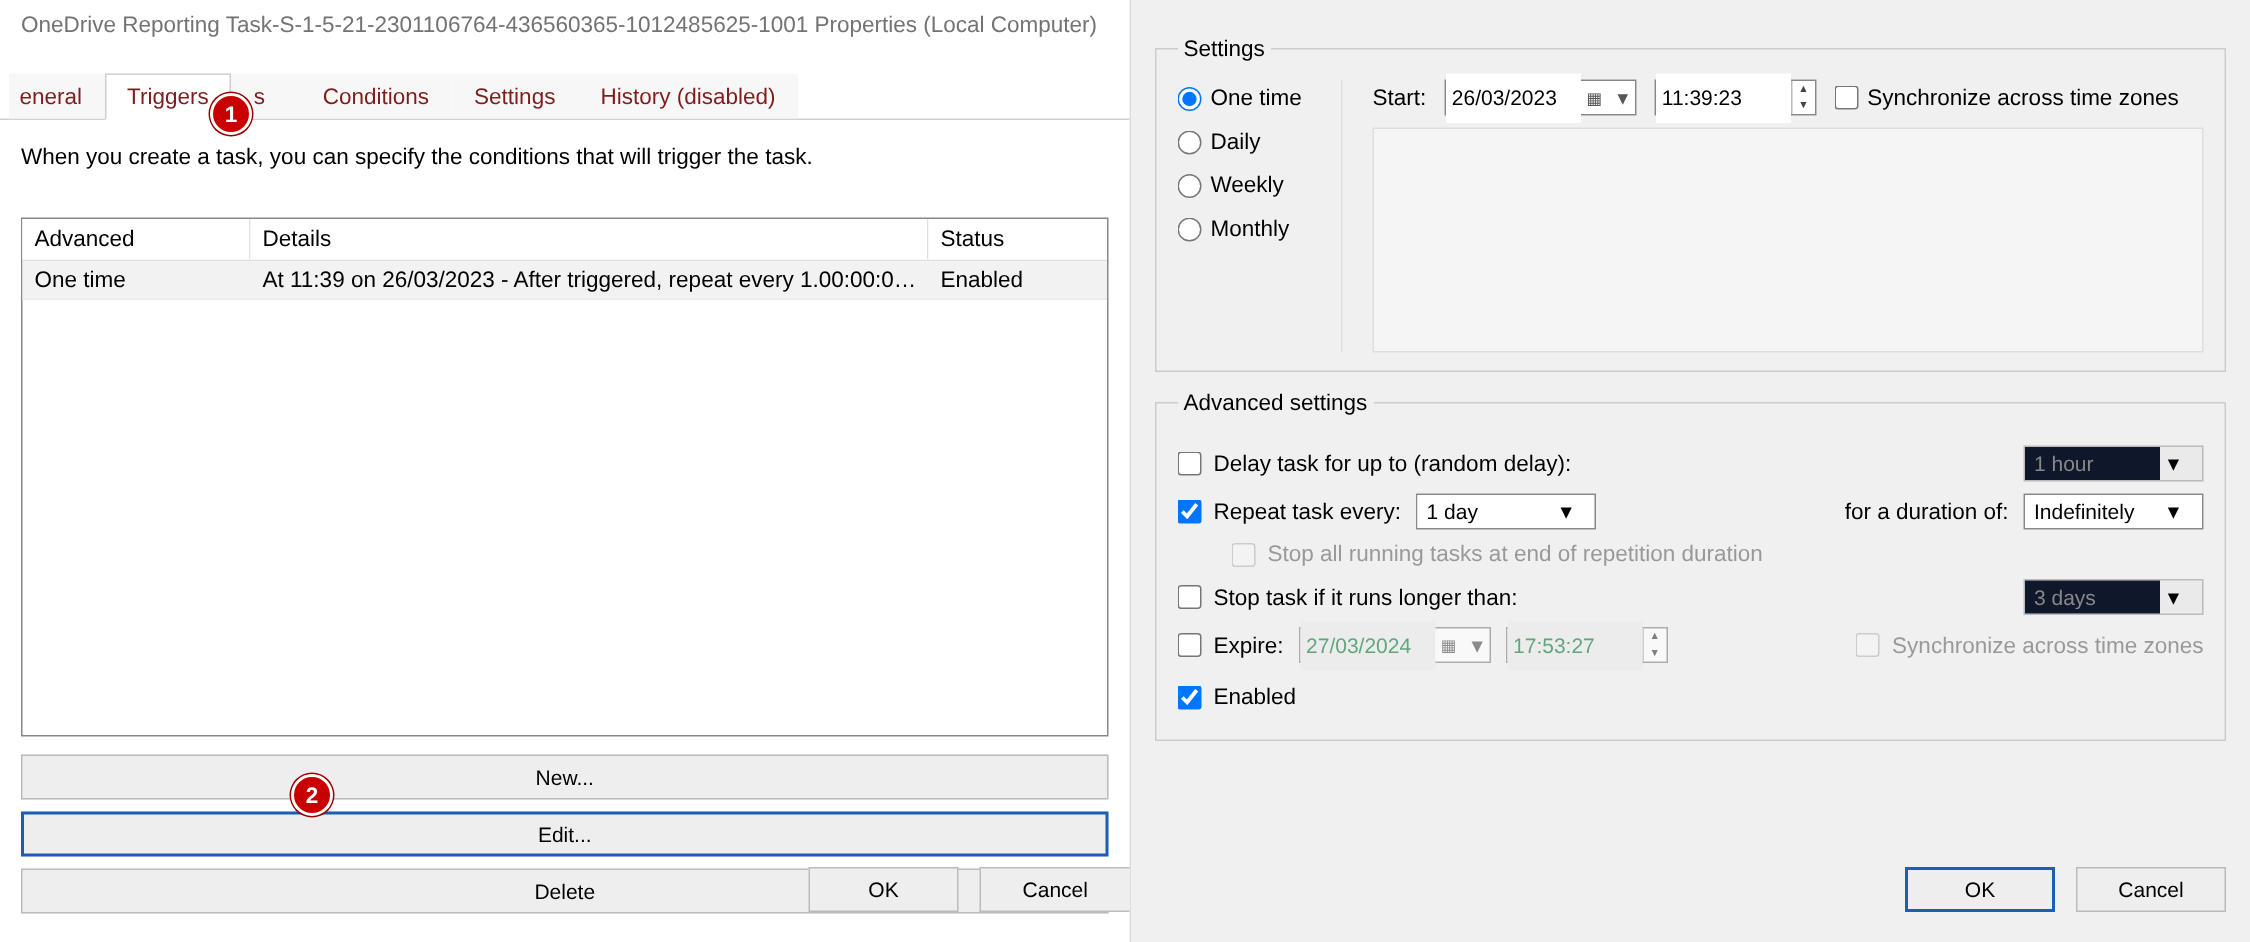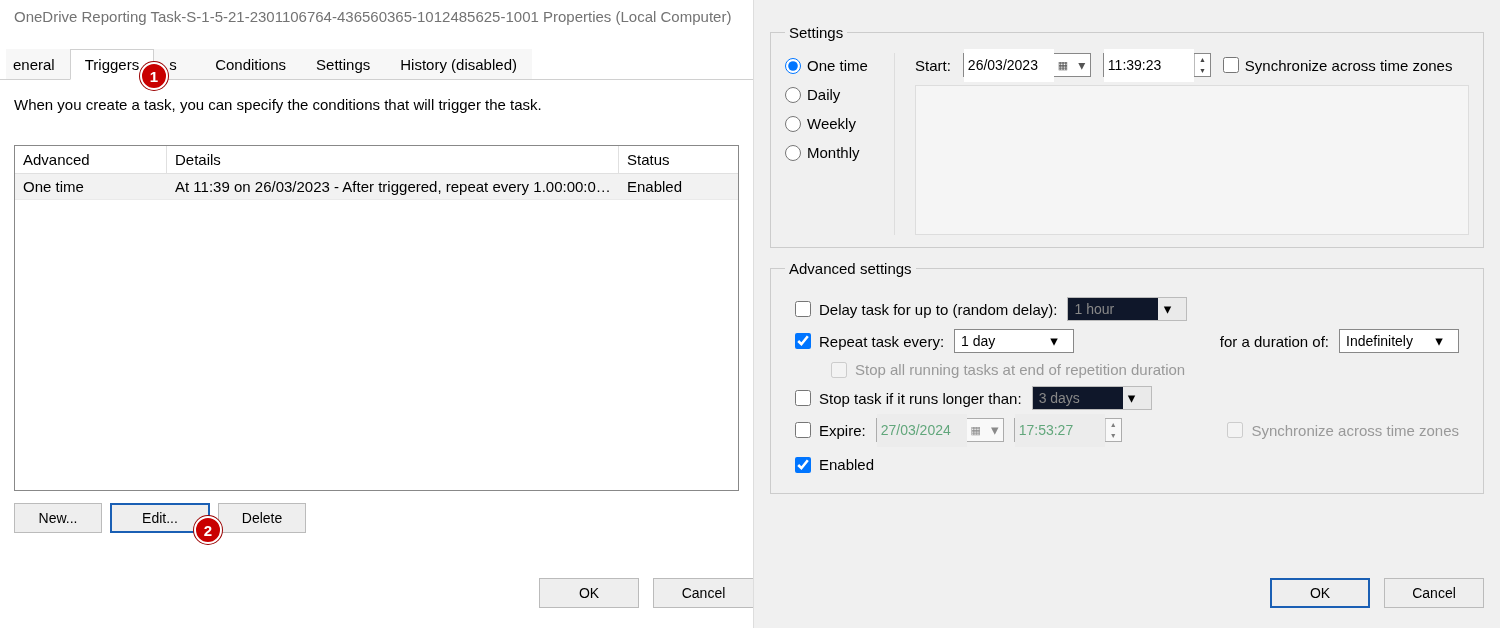--- a/index.html
+++ b/index.html
@@ -38,21 +38,21 @@
     display: flex;
     align-items: flex-end;
     border-bottom: 1px solid #d0d0d0;
     margin: 20px 0 0 0;
     padding-left: 6px;
     position: relative;
   }
   .tab {
     padding: 6px 14px;
     font-size: 15px;
-    color: #000000;
+    color: #7f1d1d;
     border: 1px solid transparent;
     border-bottom: none;
     cursor: pointer;
     position: relative;
     background: #f7f7f7;
   }
   .tab.active {
     background: #fff;
     border-color: #d0d0d0;
     border-bottom: 1px solid #fff;
@@ -112,20 +112,21 @@
     text-overflow: ellipsis;
   }
   .col-a { width: 152px; flex: 0 0 152px; }
   .col-b { width: 452px; flex: 0 0 452px; }
   .col-c { flex: 1; }
 
   .btn-row-left {
     display: flex;
     gap: 8px;
     padding: 12px 14px;
+    flex-direction: column;
   }
   .btn {
     min-width: 88px;
     height: 30px;
     background: #eee;
     border: 1px solid #bbb;
     font-size: 14px;
     cursor: pointer;
     display: inline-flex;
     align-items: center;
@@ -210,22 +211,23 @@
   .time-field .spin {
     width: 16px; display: flex; flex-direction: column;
     border-left: 1px solid #bbb;
   }
   .time-field .spin span {
     font-size: 7px; line-height: 11px; text-align: center; color: #444;
     height: 11px;
   }
 
   .adv-row {
-    display: flex; align-items: center; gap: 10px; margin: 8px 10px;
-    font-size: 15px;
+    display: flex; align-items: center; gap: 10px; margin: 8px 0;
+    font-size: 15px;
+    justify-content: space-between;
   }
   .adv-row.ind { padding-left: 36px; color: #999; }
   .adv-row .check { display:flex; align-items:center; gap:8px; }
   .combobox {
     display:inline-flex; align-items:center; border:1px solid #888;
     background:#fff; height:24px; min-width:120px;
   }
   .combobox input { border:none; height:22px; width:90px; padding:0 6px; }
   .combobox .car { width:18px; text-align:center; }
   .combobox.disabled { background:#eaeaea; border-color:#bbb; }

